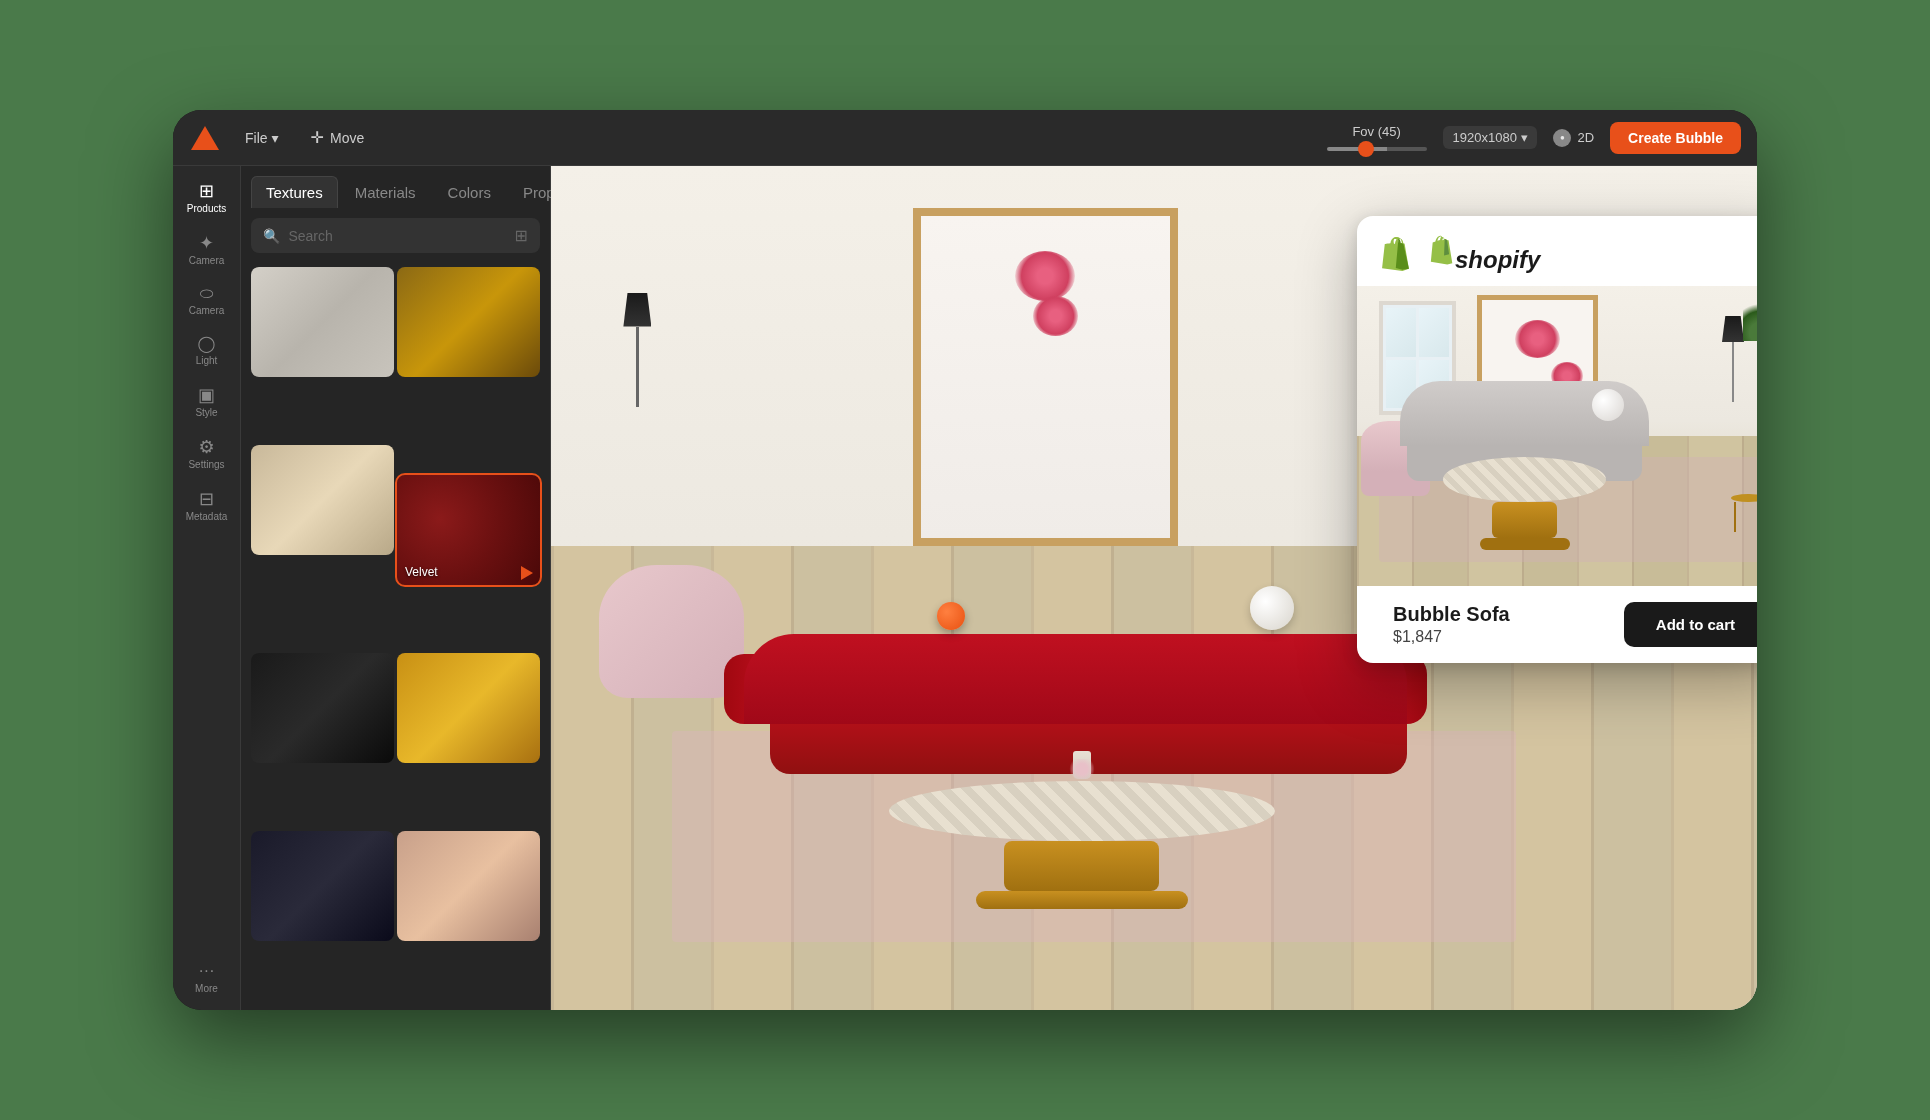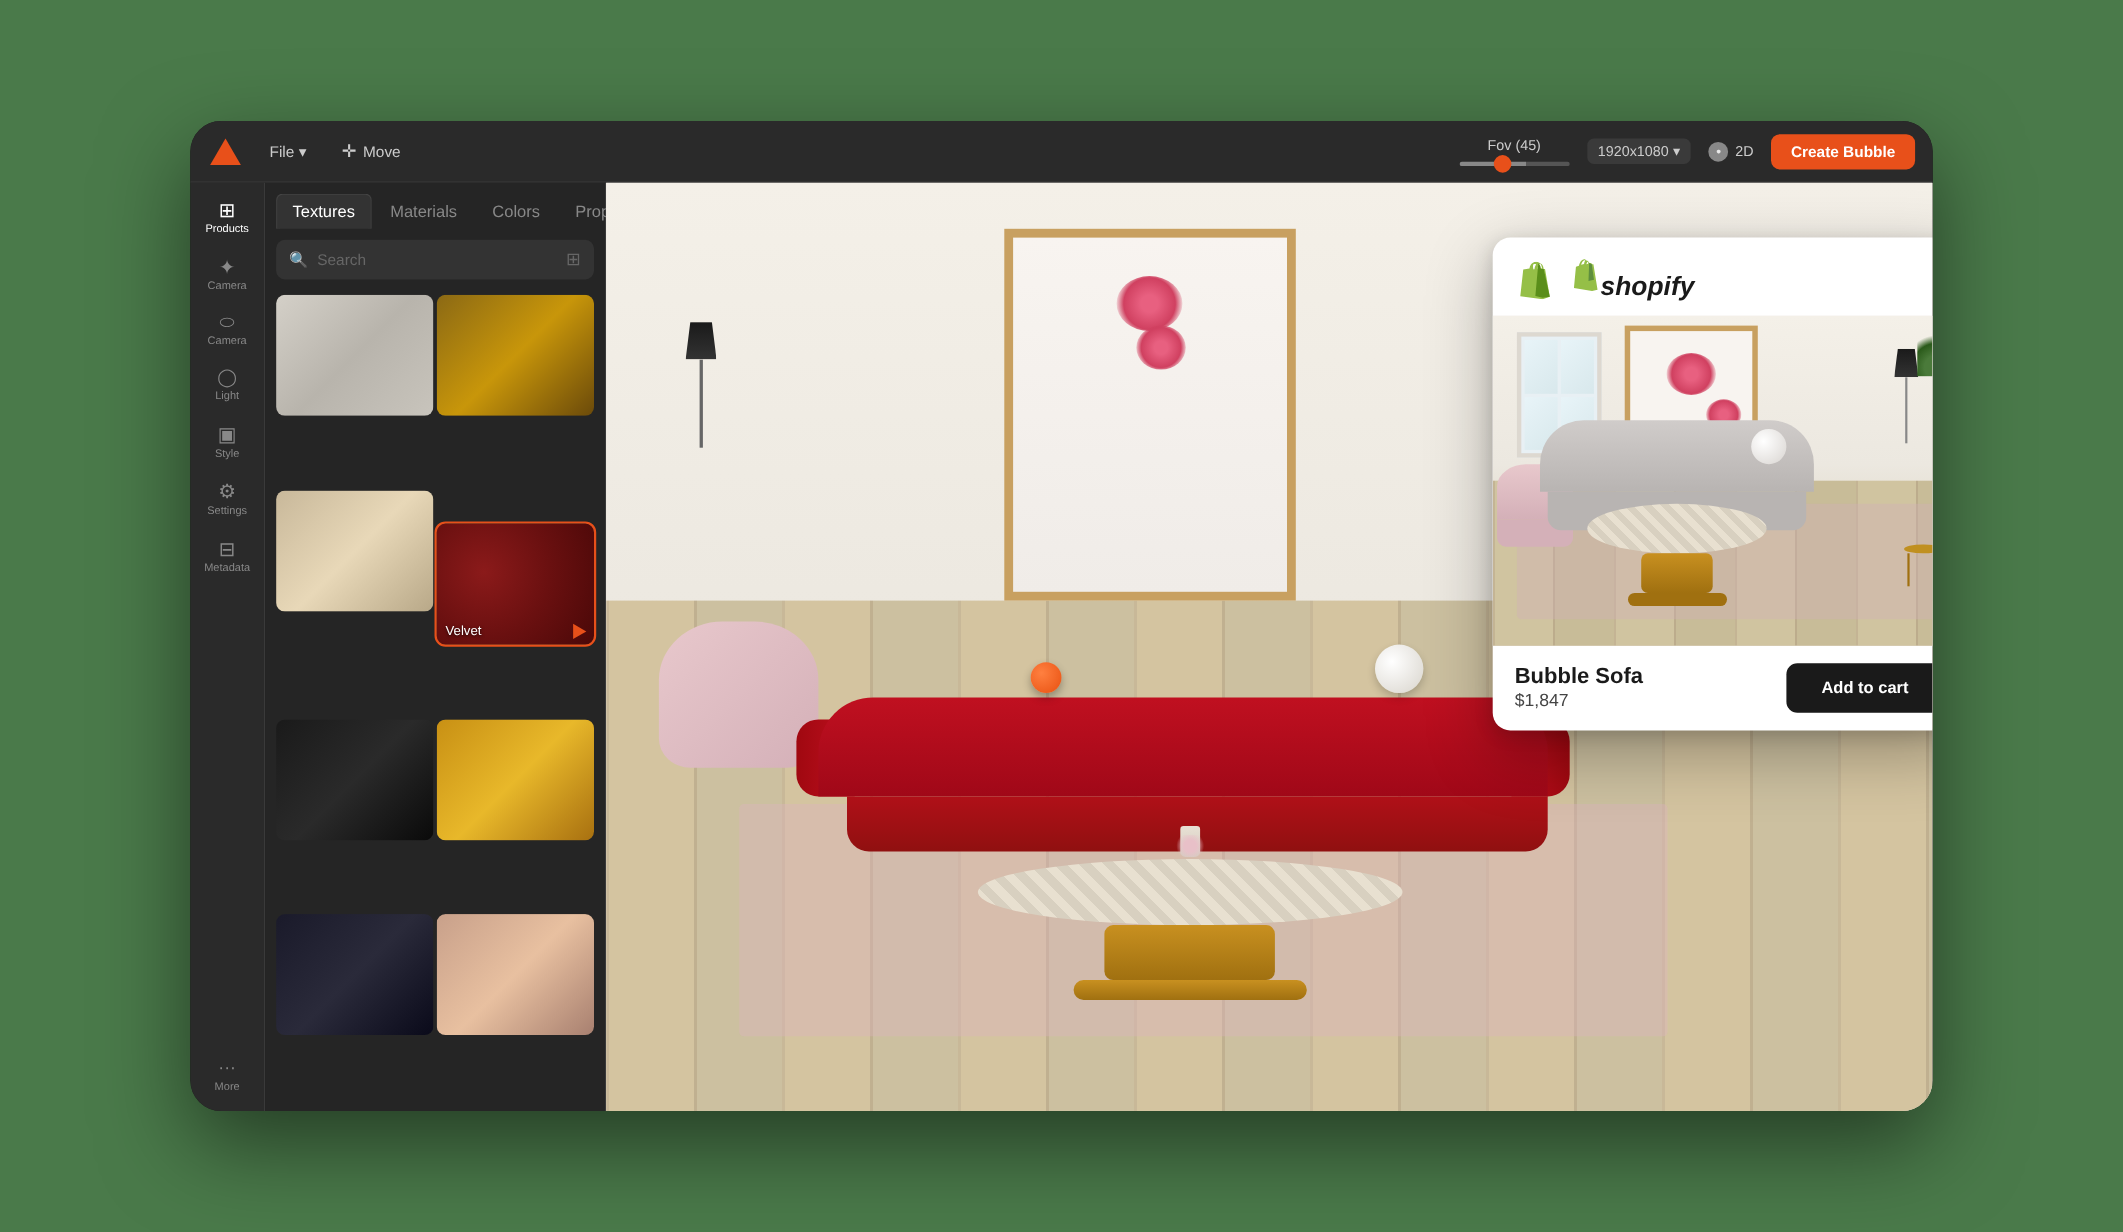--- a/index.html
+++ b/index.html
@@ -568,20 +568,21 @@
       height: 300px;
       overflow: hidden;
       position: relative;
       background: linear-gradient(180deg, #f0ece4 0%, #e8e0d4 60%, #d4c8b0 100%);
     }
     .shopify-product-footer {
       padding: 16px 20px;
       display: flex;
       align-items: center;
       justify-content: space-between;
+      margin-left: 16px;
     }
     .product-info {}
     .product-name {
       font-size: 20px;
       font-weight: 700;
       color: #1a1a1a;
     }
     .product-price {
       font-size: 16px;
       color: #444;

